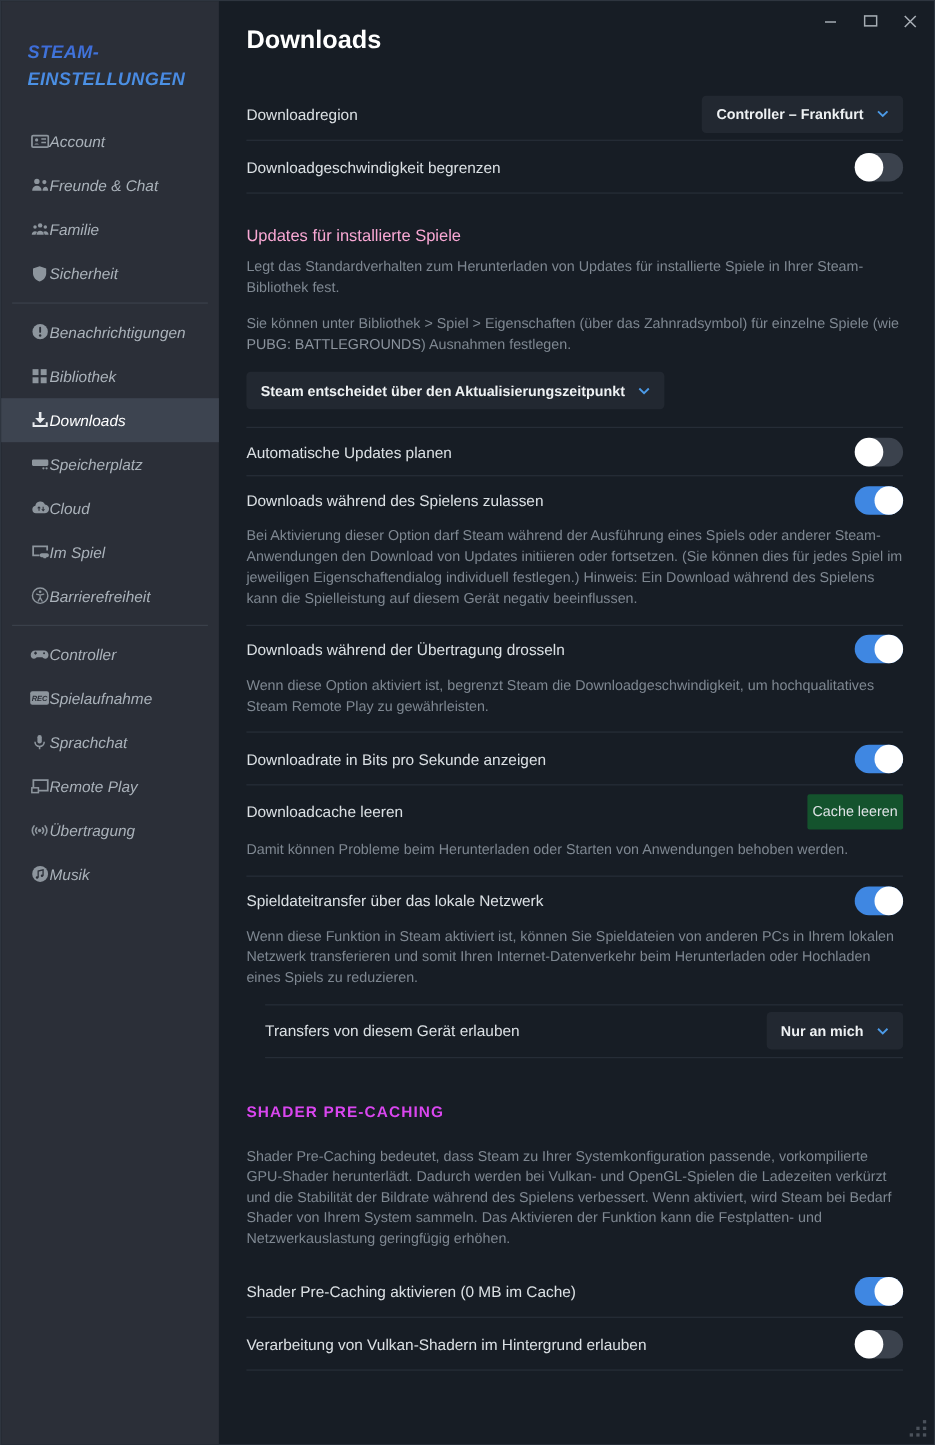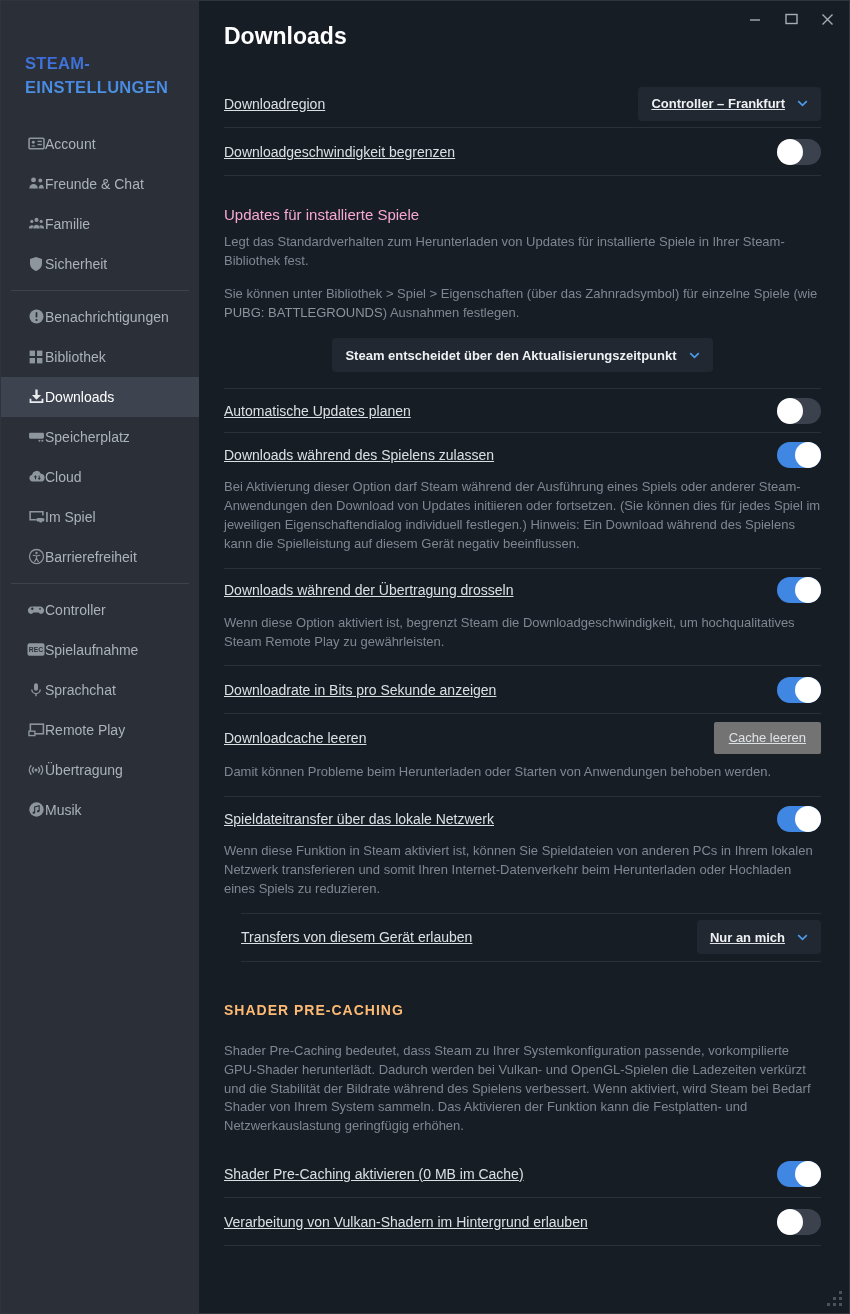--- a/index.html
+++ b/index.html
@@ -8,21 +8,21 @@
     font-family: "Liberation Sans", "DejaVu Sans", sans-serif;
     background: #171d25;
     color: #dbe0e4;
     overflow: hidden;
     position: relative;
     border: 1px solid #2e353f;
   }
   
   .sidebar {
     position: absolute; left: 0; top: 0; bottom: 0;
-    width: 198px; background: #2b2f38; padding-top: 51px;
+    width: 198px; background: #2b2f38; padding-top: 36px; font-style: italic;
   }
   .sidebar-title {
     margin: 0 0 24px 24px;
     font-size: 16.5px; font-weight: bold; line-height: 1.45; letter-spacing: .3px;
     background: linear-gradient(180deg, #3b66d6 0%, #4f9be8 100%);
     -webkit-background-clip: text; background-clip: text;
     -webkit-text-fill-color: transparent; color: #4c8ce0;
     width: 150px;
   }
   .side-item {
@@ -35,50 +35,50 @@
   .side-item.selected .side-icon { color: #e8ebee; }
   .side-divider { height: 1px; background: #3c434d; margin: 6px 10px; }
   
   .win-controls { position: absolute; top: 10px; right: 14px; display: flex; gap: 20px; align-items: center; z-index: 5; }
   .win-btn { width: 16px; height: 16px; display: flex; align-items: center; justify-content: center; color: #a6adb4; cursor: pointer; }
   
   .main { margin-left: 198px; padding: 22px 28px 0 25px; height: 100%; }
   .page-title { font-size: 23px; font-weight: bold; color: #ffffff; margin-bottom: 30px; }
   .setting-row {
     display: flex; align-items: center; justify-content: space-between;
-    min-height: 47px; gap: 20px; text-decoration: underline;
+    min-height: 47px; gap: 20px;
   }
   .setting-row.short { min-height: 43px; }
   .row-label { font-size: 14px; color: #dbe0e4; }
   .divider { height: 1px; background: #29303a; }
   .section-gap { height: 22px; }
   .section-heading { font-size: 15px; color: #f9a8d4; font-weight: 400; margin: 8px 0 10px; }
   .help-text { font-size: 13px; line-height: 1.45; color: #7e8791; margin: 2px 0 14px; }
   .help-text .link { cursor: pointer; color: #8b939d; }
   .dropdown {
     display: inline-flex; align-items: center; gap: 12px;
     background: #222831; border-radius: 4px; height: 34px; padding: 0 13px;
     font-size: 13px; font-weight: bold; color: #eef1f3; cursor: pointer; flex-shrink: 0;
   }
-  .dropdown-row { display: flex; justify-content: center; margin: 16px 0 16px; }
+  .dropdown-row { display: flex; justify-content: flex-start; margin: 16px 0 16px; }
   .chev { display: flex; align-items: center; }
   .btn {
-    background: #737373; border: none; border-radius: 2px; height: 32px; padding: 0 15px;
+    background: #14532d; border: none; border-radius: 2px; height: 32px; padding: 0 5px;
     font-size: 13px; color: #dfe3e6; cursor: pointer; flex-shrink: 0;
     font-family: "Liberation Sans", sans-serif;
   }
   .toggle { width: 44px; height: 26px; border-radius: 13px; position: relative; cursor: pointer; flex-shrink: 0; }
   .toggle.off { background: #3b424d; }
   .toggle.on  { background: #3f87e2; }
   .toggle .knob { position: absolute; top: 0; width: 26px; height: 26px; border-radius: 50%; background: #fff; }
   .toggle.off .knob { left: 0; }
   .toggle.on  .knob { right: 0; }
   .sub-row { margin-left: 17px; border-top: 1px solid #29303a; border-bottom: 1px solid #29303a; }
   .shader-gap { height: 40px; }
-  .shader-heading { font-size: 14px; font-weight: bold; letter-spacing: 1px; color: #fdba74; margin-bottom: 24px; }
+  .shader-heading { font-size: 14px; font-weight: bold; letter-spacing: 1px; color: #d946ef; margin-bottom: 24px; }
   
   .resize-grip { position: absolute; right: 7px; bottom: 7px; width: 15px; height: 15px; }
   .resize-grip i { position: absolute; width: 3px; height: 3px; background: #4b525b; }
   .resize-grip i:nth-child(1){ right:0; top:0; }
   .resize-grip i:nth-child(2){ right:6px; top:6px; } .resize-grip i:nth-child(3){ right:0; top:6px; }
   .resize-grip i:nth-child(4){ right:12px; top:12px; } .resize-grip i:nth-child(5){ right:6px; top:12px; } .resize-grip i:nth-child(6){ right:0; top:12px; }
   svg { display: block; }
 </style>
 </head>
 <body>

